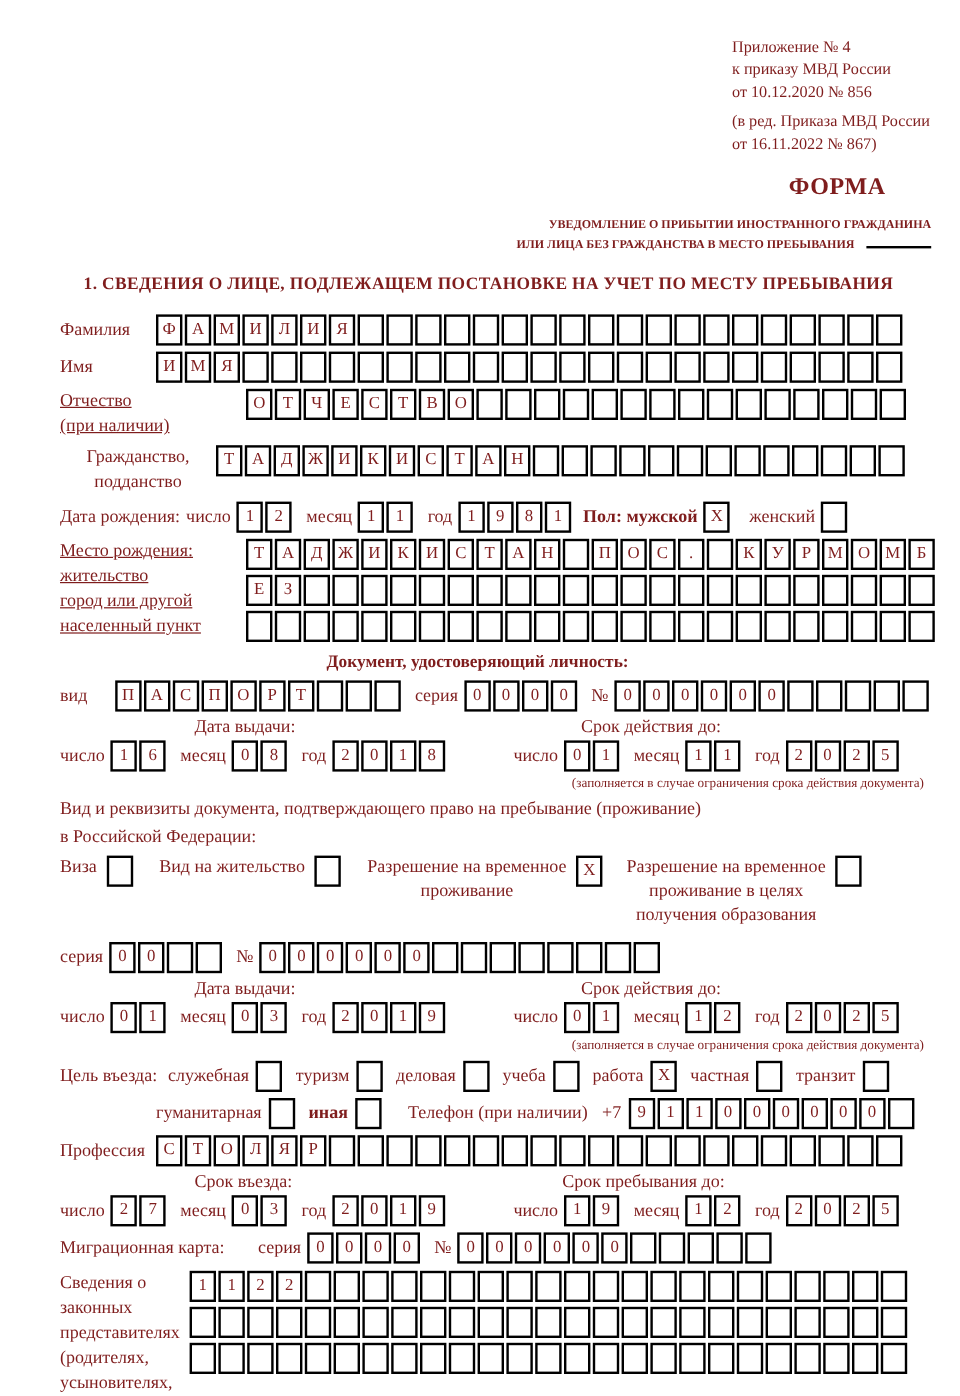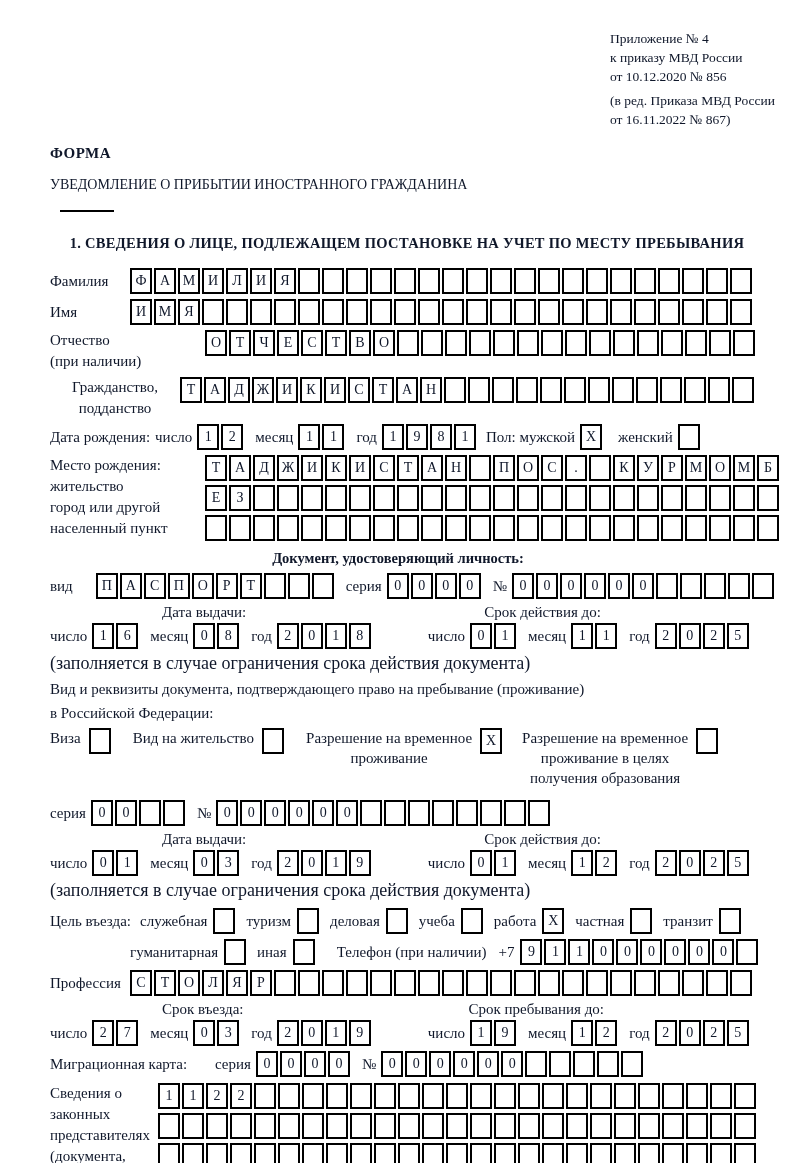--- a/index.html
+++ b/index.html
@@ -1,54 +1,54 @@
 <!DOCTYPE html>
 <html><head>
 <meta charset="utf-8">
 <style>
   html,body{margin:0;padding:0;background:#fff;}
   .page{
     width:800px;height:1163px;box-sizing:border-box;
     padding:30px 24px 8px 50px;
-    background:#fff;color:#0f172a;
+    background:#fff;color:#7f1d1d;
     font-family:"Liberation Serif",serif;font-size:15px;
     overflow:hidden;position:relative;
   }
   .annex{margin-left:560px;width:200px;font-size:13.5px;line-height:1.4;}
   .annex .ed{margin-top:5px;}
-  .forma{font-weight:bold;margin:16px 38px 12px 0;font-size:15px;letter-spacing:.5px;}
-  .title{text-align:left;font-weight:normal;font-size:14px;line-height:1.6;margin-bottom:16px;}
+  .forma{text-align:right;font-weight:bold;margin:16px 38px 12px 0;font-size:20px;letter-spacing:.5px;}
+  .title{text-align:right;font-weight:bold;font-size:10px;line-height:1.6;margin-bottom:16px;}
   .tuline{display:inline-block;width:54px;border-bottom:2px solid #000;margin-left:10px;height:.9em;}
   .sec1{font-weight:bold;font-size:14.5px;text-align:center;margin:0 0 16px -12px;letter-spacing:.3px;white-space:nowrap;}
   .row{display:flex;align-items:center;margin-bottom:5px;}
   .group{display:flex;align-items:flex-start;margin-bottom:5px;}
   .lbl{flex:none;}
-  .w80{width:80px;} .w130{width:130px;text-align:center;} .w155{width:155px;} .w108{width:108px;}
+  .w80{width:80px;} .w130{width:130px;text-align:center;} .w155{width:155px;text-decoration:underline;} .w108{width:108px;}
   .lblstack{flex:none;line-height:21px;}
   .cells{display:inline-flex;flex:none;}
   .cell{
     flex:none;width:18px;height:22px;border:2px solid #000;margin-right:2px;
     text-align:center;font-size:14px;line-height:22px;display:inline-block;background:#fff;
   }
   .stack .cells{display:flex;margin-bottom:4px;}
   .dochead{font-weight:bold;font-size:14.5px;text-align:center;margin:2px 30px 6px 0;}
   .dhdr{display:flex;margin-bottom:2px;}
   .dhdr .a{margin-left:112px;}
   .dhdr .b1{margin-left:238px;}
   .dhdr .b2{margin-left:225px;}
   .dw{margin-right:5px;}
   .mlw{margin-left:10px;margin-right:5px;}
   .grp2{margin-left:55px;display:inline-flex;align-items:center;}
-  .note{text-align:left;font-size:18px;margin:-1px 6px 7px 0;}
+  .note{text-align:right;font-size:11px;margin:-1px 6px 7px 0;}
   .resline{margin:7px 0 6px;}
   .opts{display:flex;align-items:flex-start;margin:3px 0 12px;}
   .opt{display:flex;align-items:flex-start;}
   .optlabel{text-align:center;line-height:20px;font-family:Liberation Serif, serif;}
   .opt .cells{margin-left:8px;margin-top:0;}
-  .ml14{margin-left:14px;} .ml18{margin-left:18px;} .ml20{margin-left:20px;} .ml8{margin-left:8px;}
+  .ml14{margin-left:14px;} .ml18{margin-left:18px;} .ml20{margin-left:20px;} .ml8{margin-left:8px;font-weight:bold;}
   .pitem{display:inline-flex;align-items:center;margin-left:9px;}
   .pitem .cells{margin-left:6px;}
   .phprefix{margin-left:12px;margin-right:6px;}
 </style>
 </head>
 <body>
 
 <div class="page">
 
   <div class="annex">
@@ -57,21 +57,21 @@
     <div>от 10.12.2020 № 856</div>
     <div class="ed">(в ред. Приказа МВД России</div>
     <div>от 16.11.2022 № 867)</div>
   </div>
 
   <div class="forma">ФОРМА</div>
 
   <div class="title">
     <div>УВЕДОМЛЕНИЕ О ПРИБЫТИИ ИНОСТРАННОГО ГРАЖДАНИНА</div>
     <div>
-      <span class="tuline"></span>
+      <span>ИЛИ ЛИЦА БЕЗ ГРАЖДАНСТВА В МЕСТО ПРЕБЫВАНИЯ</span><span class="tuline"></span>
     </div>
   </div>
 
   <div class="sec1">1. СВЕДЕНИЯ О ЛИЦЕ, ПОДЛЕЖАЩЕМ ПОСТАНОВКЕ НА УЧЕТ ПО МЕСТУ ПРЕБЫВАНИЯ</div>
 
   <div class="row">
     <span class="lbl w80">Фамилия</span>
     <span class="cells">
         <span class="cell">Ф</span>
         <span class="cell">А</span>
@@ -686,21 +686,21 @@
         <span class="cell"></span>
         <span class="cell"></span>
       </span>
   </div>
 
   <div class="group" style="margin-top:6px;">
     <div class="lblstack w108">
       <div>Сведения о</div>
       <div>законных</div>
       <div>представителях</div>
-      <div>(документа,</div>
+      <div>(родителях,</div>
       <div>усыновителях,</div>
 
     </div>
     <div class="stack">
       <span class="cells">
           <span class="cell">1</span>
           <span class="cell">1</span>
           <span class="cell">2</span>
           <span class="cell">2</span>
           <span class="cell"></span>

